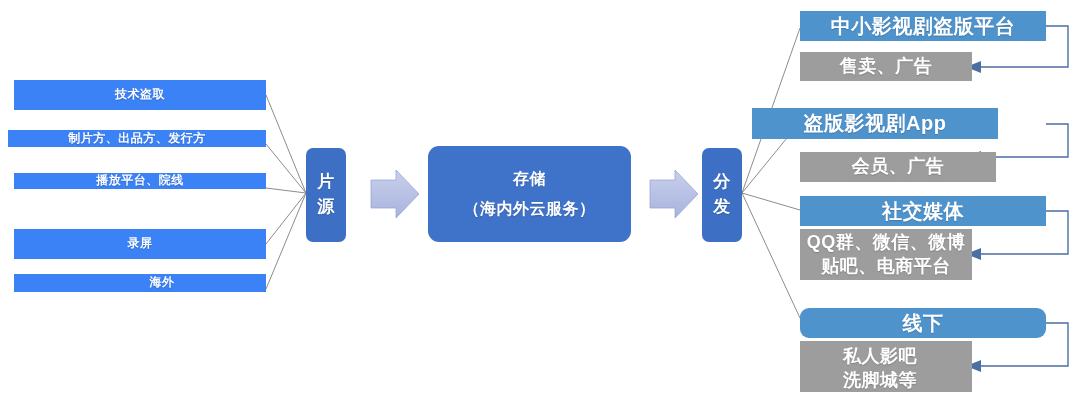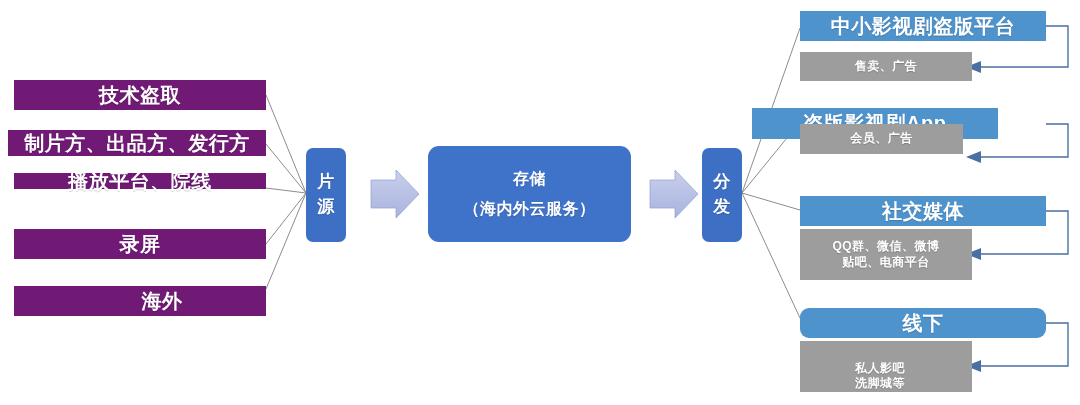--- a/index.html
+++ b/index.html
@@ -32,22 +32,22 @@
     align-items: center;
     justify-content: center;
     text-align: center;
     color: #ffffff;
     font-weight: bold;
     line-height: 1.15;
     letter-spacing: 0.5px;
     text-shadow: 0 1px 1px rgba(0,0,0,0.18);
   }
   .src-box {
-    background: #701a75;
-    font-size: 20px;
+    background: #3b82f6;
+    font-size: 12px;
   }
   .hub-box {
     background: #3d6fc4;
     border-radius: 7px;
     font-size: 17px;
     line-height: 1.45;
     padding: 0 2px;
   }
   .store-box {
     background: #3f72c9;
@@ -55,21 +55,21 @@
     font-size: 16px;
     line-height: 1.9;
     text-align: center;
   }
   .dest-blue {
     background: #4f93cd;
     font-size: 20px;
   }
   .dest-gray {
     background: #9d9d9d;
-    font-size: 12px;
+    font-size: 18px;
     line-height: 1.3;
   }
   .dest-gray.right-al {
     justify-content: flex-end;
     padding-right: 12px;
   }
   .vstack {
     display: flex;
     flex-direction: column;
     align-items: center;
@@ -117,30 +117,30 @@
         <stop offset="100%" stop-color="#a8b3de"></stop>
       </linearGradient>
     </defs>
     <polygon fill="url(#lavGrad)" stroke="#9aa6d4" stroke-width="0.8" points="371,180 396,180 396,170 419,194 396,218 396,208 371,208"></polygon>
     <polygon fill="url(#lavGrad)" stroke="#9aa6d4" stroke-width="0.8" points="650,180 675,180 675,170 698,194 675,218 675,208 650,208"></polygon>
   </svg>
 
   <div class="box src-box" style="left:14px; top:80px; width:252px; height:30px;">
     <span>技术盗取</span>
   </div>
-  <div class="box src-box" style="left:8px; top:130px; width:258px; height:26px;">
+  <div class="box src-box" style="left:8px; top:130px; width:258px; height:17px;">
     <span>制片方、出品方、发行方</span>
   </div>
   <div class="box src-box" style="left:14px; top:173px; width:252px; height:16px;">
     <span>播放平台、院线</span>
   </div>
   <div class="box src-box" style="left:14px; top:229px; width:252px; height:30px;">
     <span>录屏</span>
   </div>
-  <div class="box src-box" style="left:14px; top:286px; width:252px; height:30px;padding-left:44px;">
+  <div class="box src-box" style="left:14px; top:274px; width:252px; height:18px;padding-left:44px;">
     <span>海外</span>
   </div>
 
   <div class="box hub-box vstack" style="left:306px; top:148px; width:40px; height:94px;">
     <span>片</span>
     <span>源</span>
   </div>
 
   <div class="box store-box vstack" style="left:428px; top:146px; width:203px; height:96px;">
     <span>存储</span>
@@ -155,21 +155,21 @@
   <div class="box dest-blue" style="left:800px; top:11px; width:246px; height:30px;">
     <span>中小影视剧盗版平台</span>
   </div>
   <div class="box dest-gray vstack" style="left:800px; top:52px; width:172px; height:29px;">
     <span>售卖、广告</span>
   </div>
 
   <div class="box dest-blue" style="left:752px; top:108px; width:246px; height:31px;">
     <span>盗版影视剧App</span>
   </div>
-  <div class="box dest-gray vstack" style="left:800px; top:124px; width:163px; height:30px;">
+  <div class="box dest-gray vstack" style="left:800px; top:152px; width:196px; height:30px;">
     <span>会员、广告</span>
   </div>
 
   <div class="box dest-blue" style="left:800px; top:196px; width:246px; height:30px;">
     <span>社交媒体</span>
   </div>
   <div class="box dest-gray vstack" style="left:800px; top:229px; width:172px; height:51px;">
     <span>QQ群、微信、微博</span>
     <span>贴吧、电商平台</span>
   </div>

